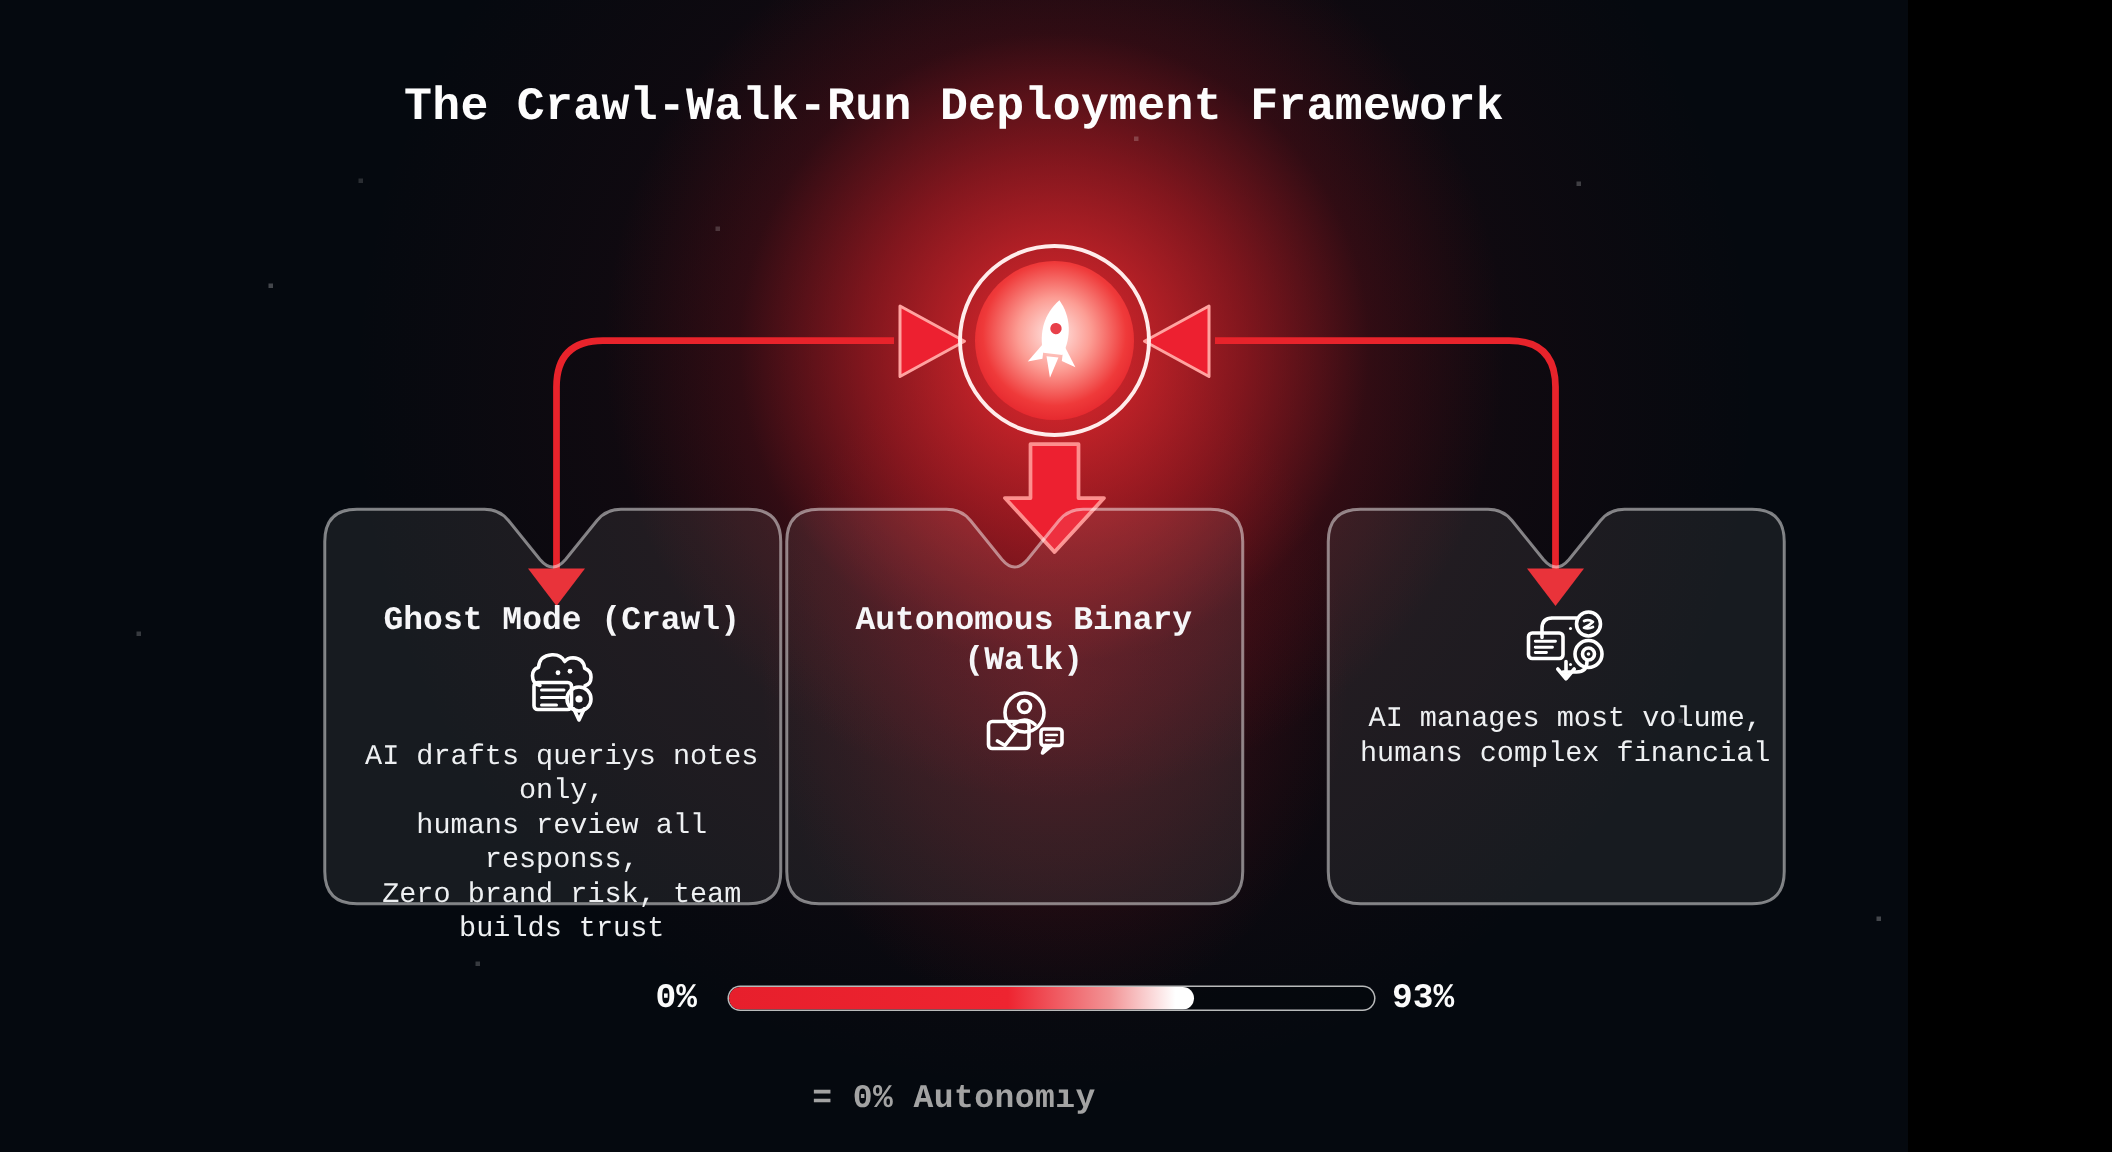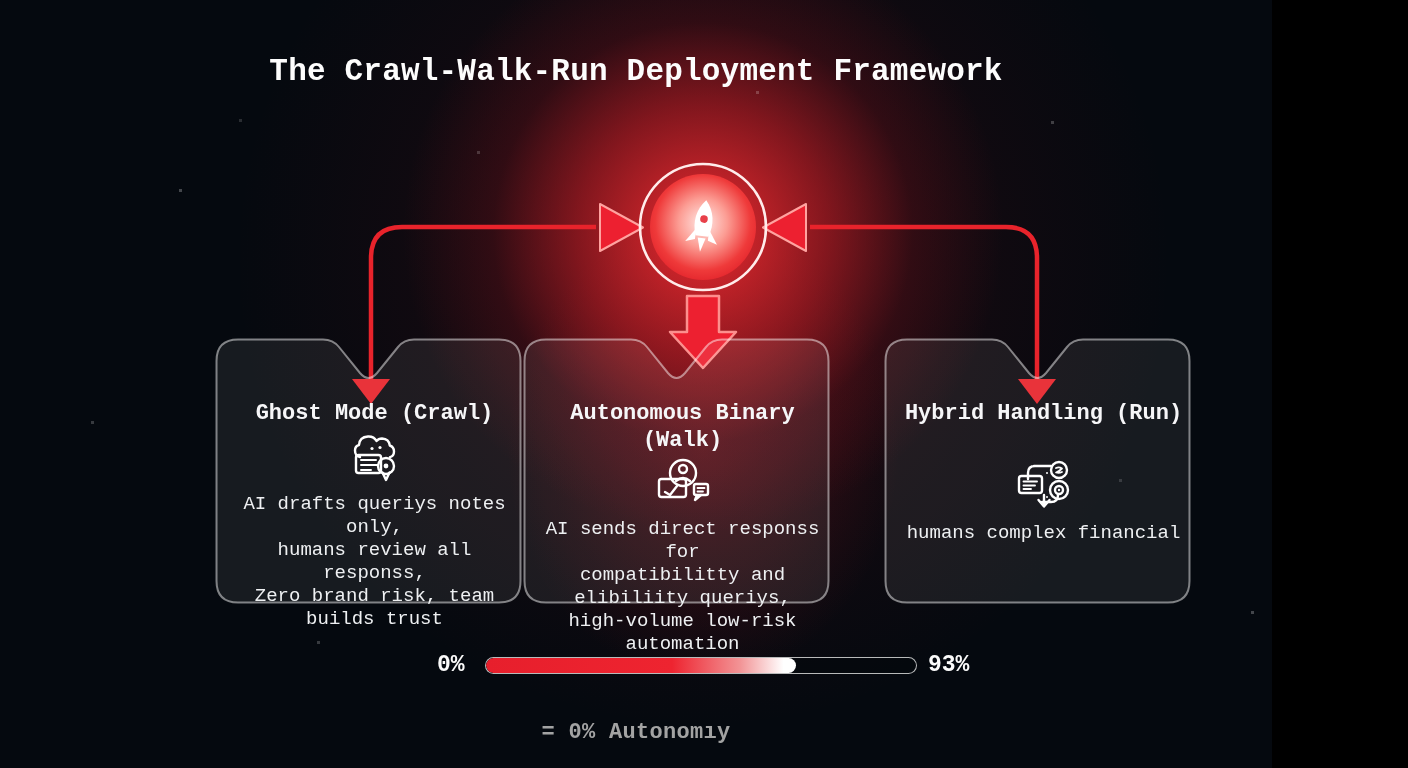--- a/index.html
+++ b/index.html
@@ -149,52 +149,45 @@
           <circle cx="31" cy="16" r="13"></circle>
           <circle cx="31" cy="12" r="4"></circle>
           <path d="M24 24 Q31 18 38 24"></path>
           <rect x="7" y="22" width="27" height="18" rx="2.5"></rect>
           <path d="M13 35 L18 38 L25 29"></path>
           <rect x="42" y="27" width="14" height="11" rx="2"></rect>
           <path d="M45 38 L43 43 L49 38"></path>
           <path d="M45.5 31 H52.5 M45.5 34.5 H51" stroke-width="1.8"></path>
         </svg>
       </div>
-      <div class="card-body">
-        <div>AI sends direct responss for</div>
-        <div>compatibilitty and elibiliity queriys,</div>
-        <div>high-volume low-risk automation</div>
-      </div>
     </div>
   </div>
 
   <div class="card c3">
     <svg class="shape" width="307" height="266" viewBox="0 0 307 266">
       <path d="M23 1.5 H108 Q118 1.5 124 9 L145 35 Q153.5 45 162 35 L183 9 Q189 1.5 199 1.5 H284 Q305.5 1.5 305.5 23 V243 Q305.5 264.5 284 264.5 H23 Q1.5 264.5 1.5 243 V23 Q1.5 1.5 23 1.5 Z" fill="rgba(255,255,255,0.075)" stroke="rgba(255,255,255,0.48)" stroke-width="2"></path>
     </svg>
     <div class="content">
-      <div class="card-title">
-        <span>Hybrid Handling (Run)</span>
-      </div>
       <div class="card-icon">
         <svg width="62" height="56" viewBox="0 0 60 56" fill="none" stroke="#fff" stroke-width="2.4" stroke-linecap="round" stroke-linejoin="round">
           <path d="M20 9 H37 M14 22 V16 Q14 9 21 9 M44 38 Q44 45 37 45 H28"></path>
           <rect x="5" y="19" width="23" height="17" rx="2.5"></rect>
           <path d="M9.5 24.5 H23 M9.5 28.5 H21 M9.5 32 H17" stroke-width="1.9"></path>
           <circle cx="45" cy="13" r="8"></circle>
           <path d="M42 11 Q45 9.5 48 11.5 Q45 14.5 42 15.5 Q45 16.5 48 15" stroke-width="1.8"></path>
           <circle cx="45" cy="33" r="9"></circle>
           <circle cx="45" cy="33" r="4"></circle>
           <circle cx="45" cy="33" r="1.2" fill="#fff" stroke="none"></circle>
           <path d="M30 38 V47 M24.5 43 L30 49.5 L35.5 43"></path>
           <circle cx="33" cy="16" r="1" fill="#fff" stroke="none"></circle>
           <circle cx="33" cy="40" r="1" fill="#fff" stroke="none"></circle>
         </svg>
       </div>
       <div class="card-body">
+        <div>AI manages most volume,</div>
         <div>humans complex financial</div>
       </div>
     </div>
   </div>
 
   <div class="progress-row">
     <span class="pct-label pct-left">0%</span>
     <div class="track">
       <div class="fill" style="width: 72%;"></div>
     </div>

